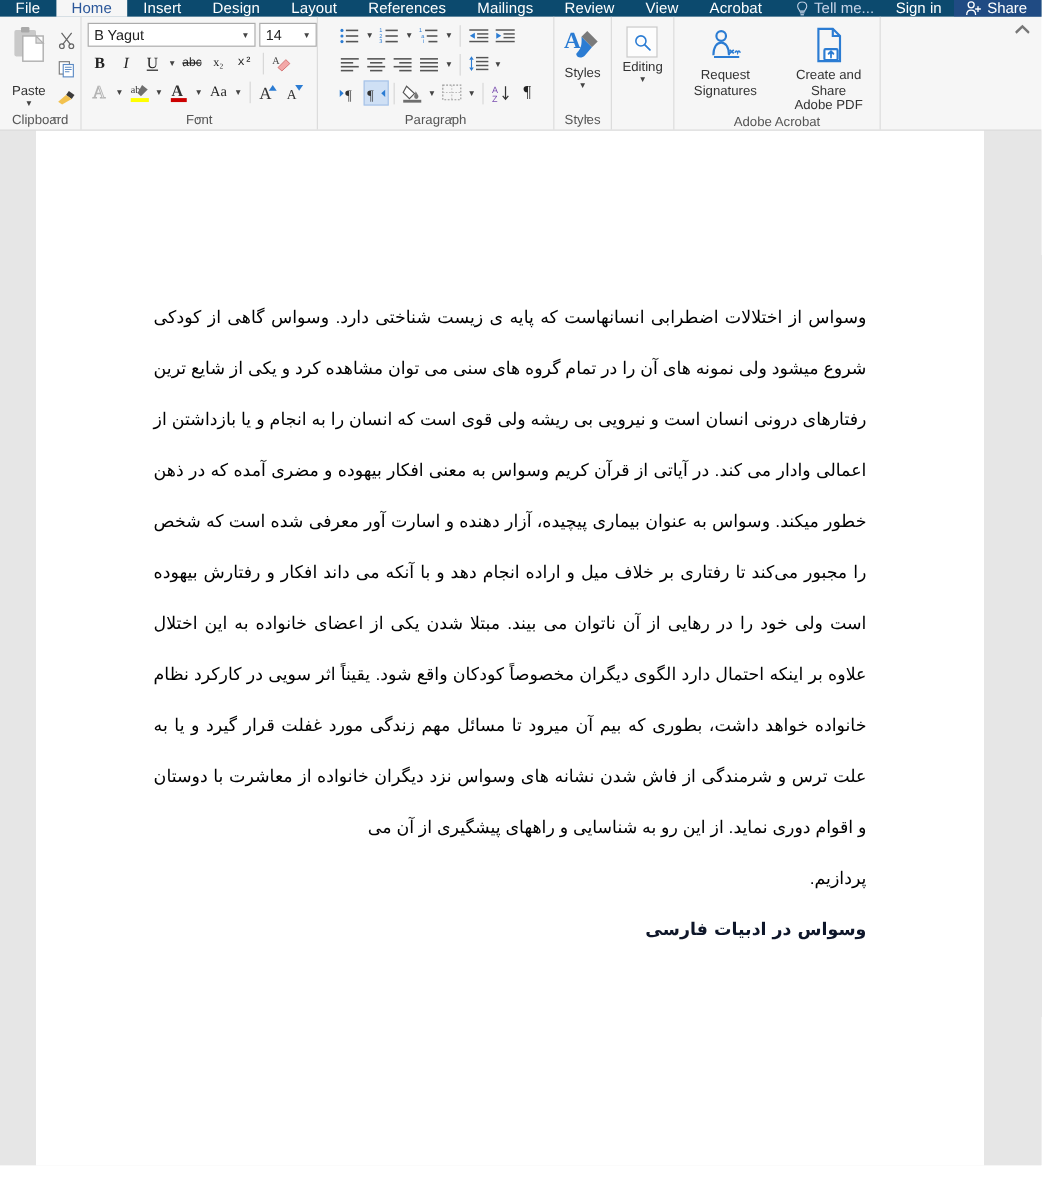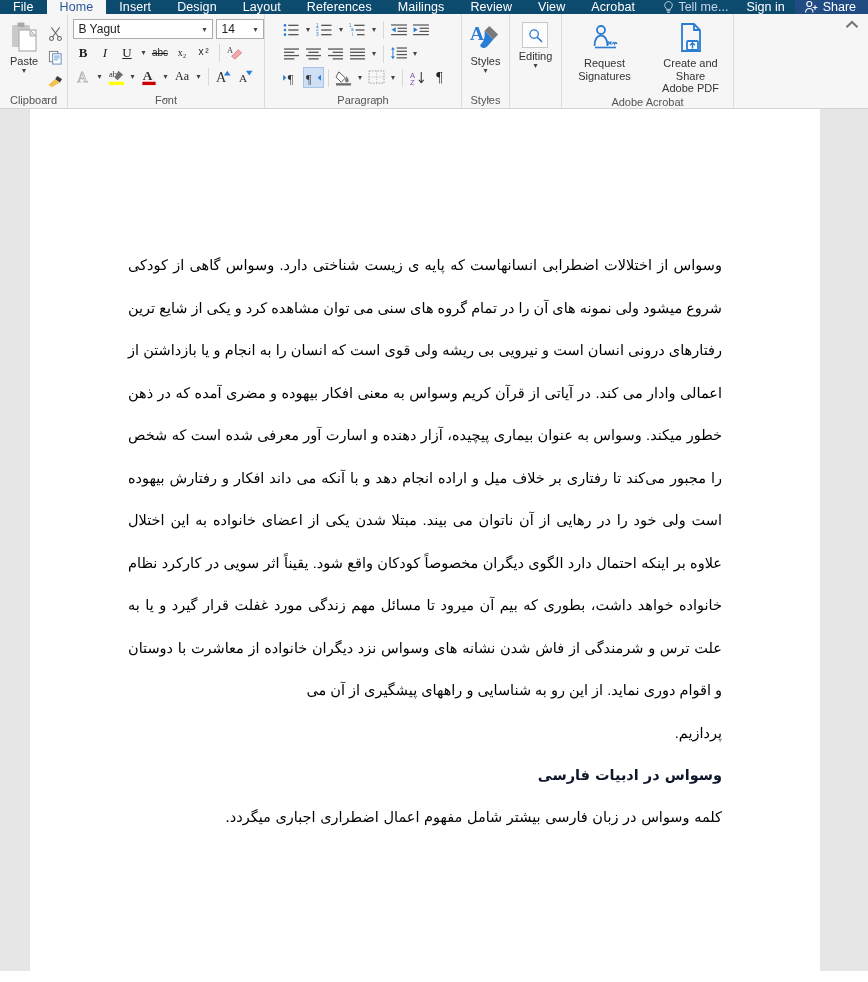--- a/index.html
+++ b/index.html
@@ -96,21 +96,21 @@
 
   
   .grp-clipboard { width: 68px; }
   .clip-inner { display: flex; width: 100%; padding-left: 3px; }
   .paste-btn {
     width: 40px;
     display: flex; flex-direction: column; align-items: center;
     padding-top: 2px;
     cursor: default;
   }
-  .paste-label { font-size: 11px; color: #333; margin-top: 1px; }
+  .paste-label { font-size: 11px; color: #333; margin-top: 16px; }
   .paste-caret { font-size: 8px; color: #444; line-height: 7px; }
   .clip-side { display: flex; flex-direction: column; gap: 4px; padding-top: 4px; }
   .ic { width: 22px; height: 20px; display: flex; align-items: center; justify-content: center; cursor: default; }
 
   
   .grp-font { width: 197px; }
   .font-rows { display: flex; flex-direction: column; gap: 3px; width: 100%; padding-left: 4px;}
   .row { display: flex; align-items: center; gap: 1px; }
   .combo {
     height: 20px;
@@ -654,17 +654,16 @@
   </div>
 </div>
 
 <div class="docarea">
   <div class="gutter-left"></div>
 
   <div class="page">
     <div class="spacer-lg"></div>
     <p class="para"><span>وسواس از اختلالات اضطرابی انسانهاست که پایه ی زیست شناختی دارد. وسواس گاهی از کودکی شروع میشود ولی نمونه های آن را در تمام گروه های سنی می توان مشاهده کرد و یکی از شایع ترین رفتارهای درونی انسان است و نیرویی بی ریشه ولی قوی است که انسان را به انجام و یا بازداشتن از اعمالی وادار می کند. در آیاتی از قرآن کریم وسواس به معنی افکار بیهوده و مضری آمده که در ذهن خطور میکند. وسواس به عنوان بیماری پیچیده، آزار دهنده و اسارت آور معرفی شده است که شخص را مجبور می‌کند تا رفتاری بر خلاف میل و اراده انجام دهد و با آنکه می داند افکار و رفتارش بیهوده است ولی خود را در رهایی از آن ناتوان می بیند. مبتلا شدن یکی از اعضای خانواده به این اختلال علاوه بر اینکه احتمال دارد الگوی دیگران مخصوصاً کودکان واقع شود. یقیناً اثر سویی در کارکرد نظام خانواده خواهد داشت، بطوری که بیم آن میرود تا مسائل مهم زندگی مورد غفلت قرار گیرد و یا به علت ترس و شرمندگی از فاش شدن نشانه های وسواس نزد دیگران خانواده از معاشرت با دوستان و اقوام دوری نماید. از این رو به شناسایی و راههای پیشگیری از آن می</span><span class="tail">پردازیم.</span></p>
     <p class="sub-head">وسواس در ادبیات فارسی</p>
-    <p class="para2">کلمه وسواس در زبان فارسی بیشتر شامل مفهوم اعمال اضطراری اجباری میگردد.</p>
   </div>
 
   <div class="gutter-right"></div>
 </div>
 
 </body></html>

